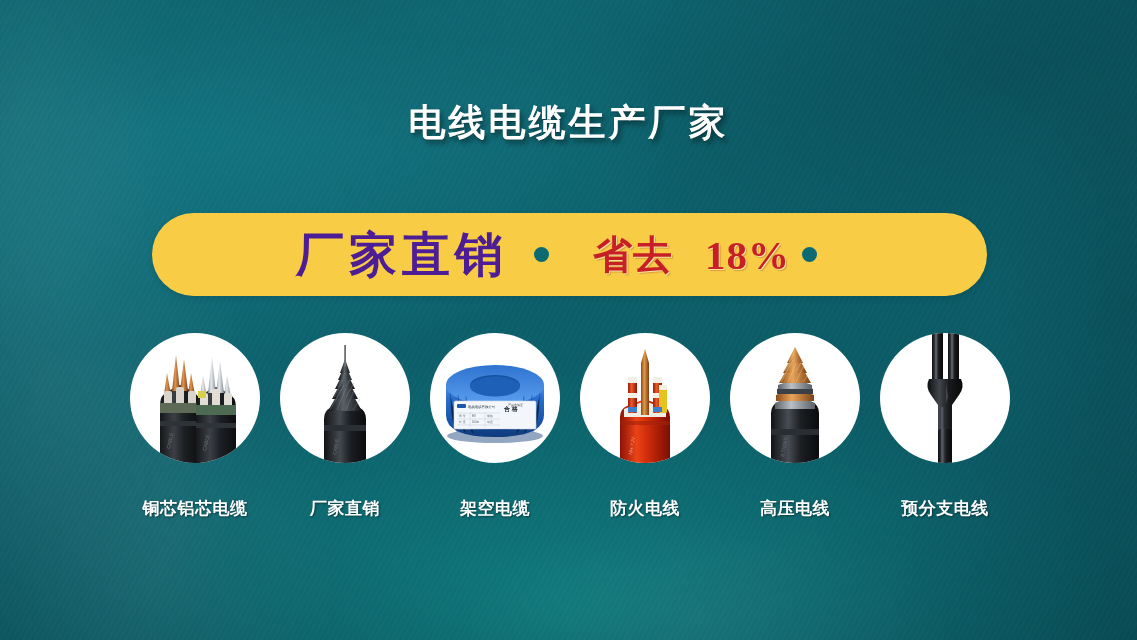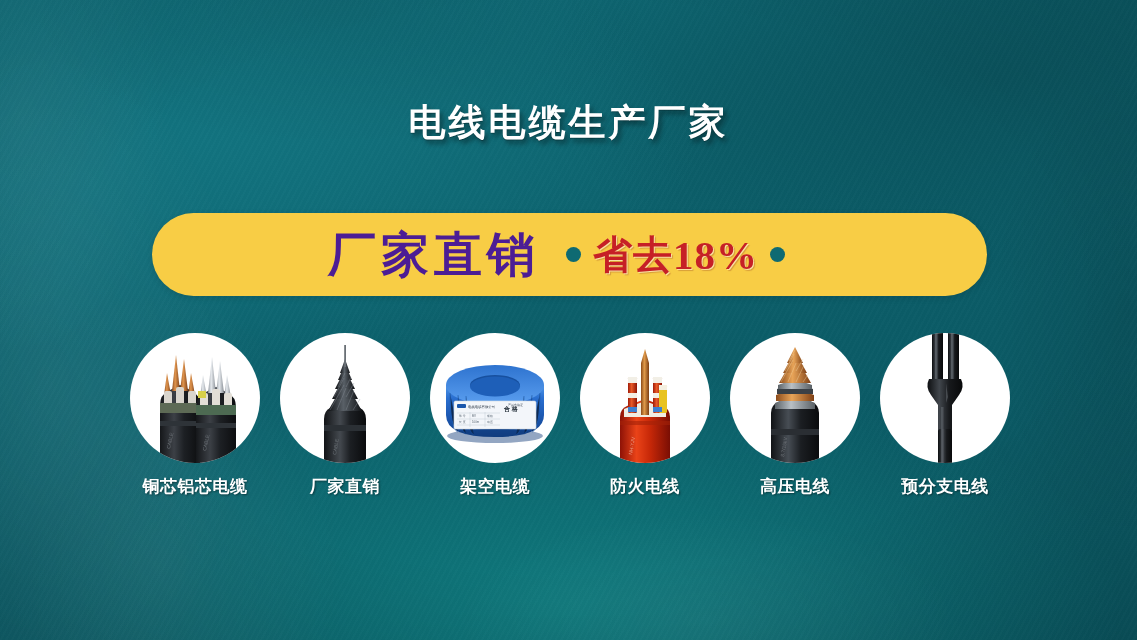--- a/index.html
+++ b/index.html
@@ -72,20 +72,21 @@
     font-size:48px;
     font-weight:bold;
     letter-spacing:5px;
   }
   .ban-mid {
     color:#c62026;
     font-size:39px;
     font-weight:bold;
     letter-spacing:1px;
     text-shadow:1px 1px 0 rgba(255,235,180,.85), 2px 2px 1px rgba(120,20,20,.25);
+    margin-left:32px;
   }
   .ban-pct { font-size:41px;font-family:Liberation Serif, serif; }
   .dot {
     width:15px; height:15px; border-radius:50%;
     background:#0e6a72;
     flex:0 0 auto;
   }
   .sp-lg { width:26px; flex:0 0 auto; }
   .sp-sm { width:12px; flex:0 0 auto; }
 
@@ -98,21 +99,21 @@
   }
   .prod { width:130px; display:flex; flex-direction:column; align-items:center; }
   .circle {
     width:130px; height:130px; border-radius:50%;
     background:#ffffff;
     position:relative; overflow:hidden;
     flex:0 0 auto;
   }
   .circle svg { position:absolute; left:0; top:0; }
   .prod-label {
-    margin-top:12px;
+    margin-top:34px;
     color:#ffffff;
     font-size:17px;
     font-weight:bold;
     letter-spacing:.5px;
     white-space:nowrap;
     text-shadow:1px 1px 2px rgba(0,0,0,.45);
     text-align:center;
   }
 </style>
 </head>

